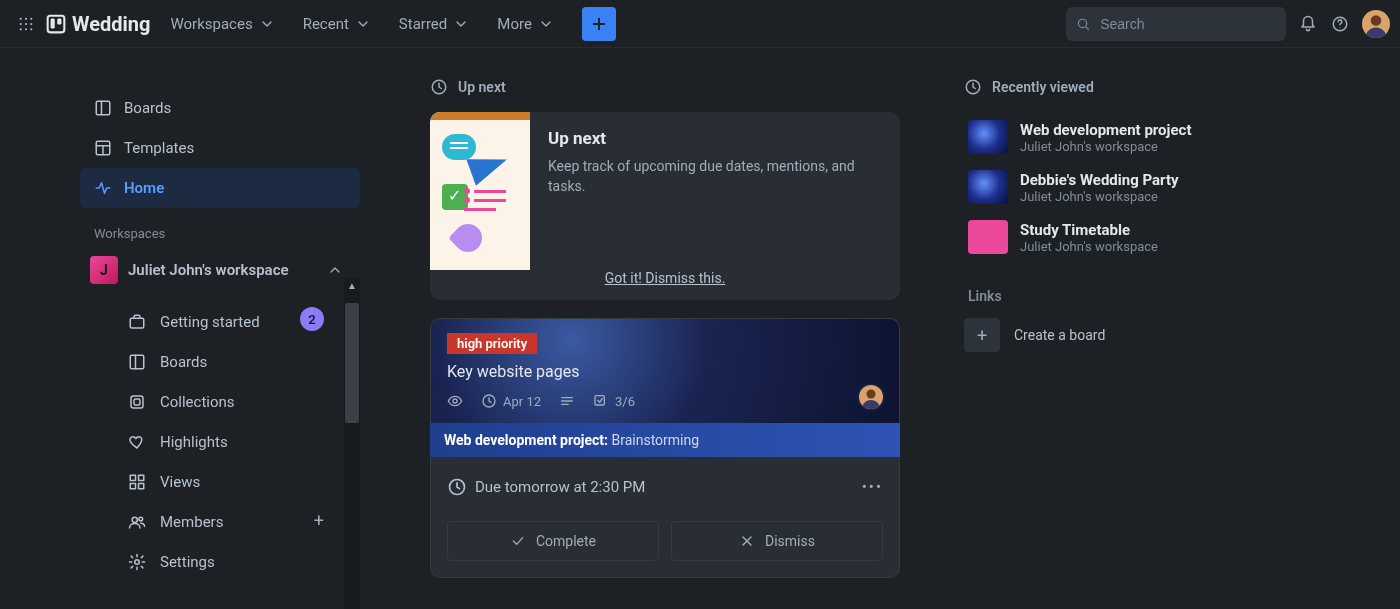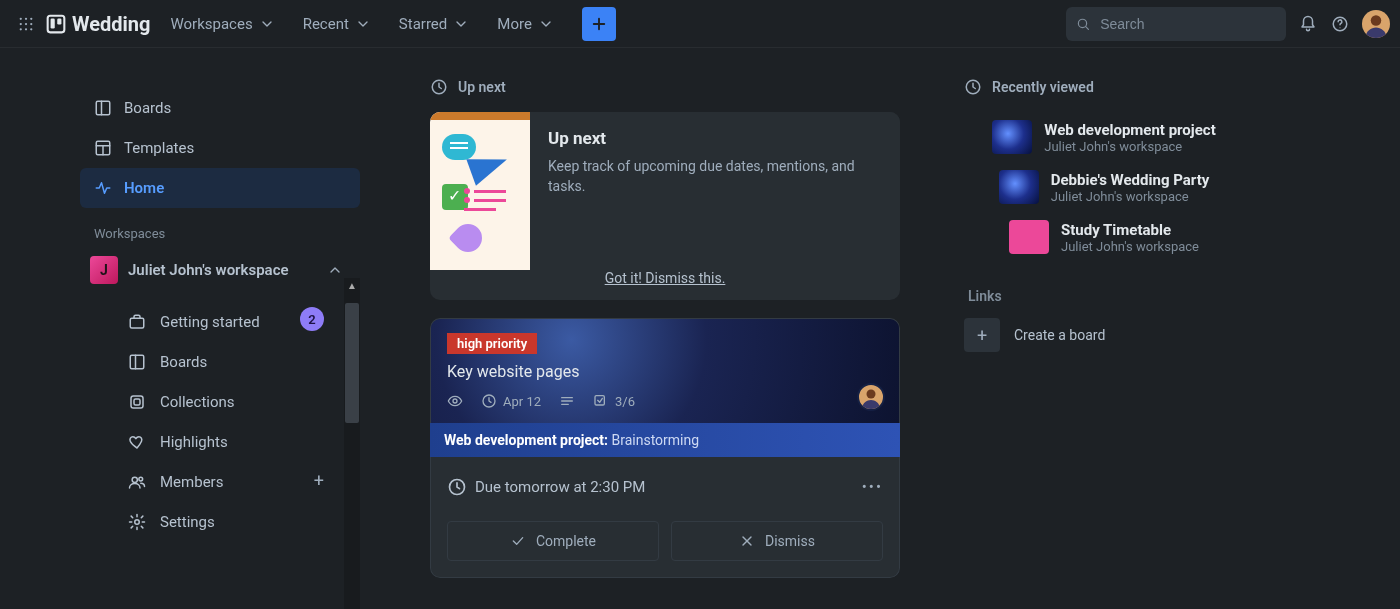--- a/index.html
+++ b/index.html
@@ -280,21 +280,20 @@
     color: var(--text-soft);
     cursor:pointer;
   }
 
   
   .rv-item {
     display:flex; align-items:center; gap:12px;
     padding:8px 4px;
     border-radius:6px;
     cursor:pointer;
-    justify-content:center;
   }
   .rv-thumb {
     width:40px; height:34px; border-radius:4px;
     flex-shrink:0;
   }
   .rv-thumb.nebula { background: radial-gradient(circle at 40% 40%, #6390ff 0%, #1d2f8c 50%, #06103c 100%);}
   .rv-thumb.pink { background:#ec4899; }
   .rv-title { font-weight:700; color:#e3e8ec; font-size:15px; line-height:1.2;}
   .rv-sub { font-size:13px; color: var(--text-dim); }
   .links-head { font-size:14px; color: var(--text-dim); font-weight:600; margin:26px 0 14px 4px; }
@@ -459,20 +458,29 @@
             <rect x="4" y="4" width="16" height="16" rx="3"></rect>
             <rect x="8" y="8" width="8" height="8" rx="2"></rect>
           </svg>
         <span>Collections</span>
       </div>
       <div class="ws-sub">
         <svg class="ico ico18" viewBox="0 0 24 24">
             <path d="M12 20s-7-4.5-9-9c-1.2-2.7.5-6 3.5-6 2 0 3.2 1.2 4 2.5.8-1.3 2-2.5 4-2.5 3 0 4.7 3.3 3.5 6-2 4.5-6 9-6 9z"></path>
           </svg>
         <span>Highlights</span>
+      </div>
+      <div class="ws-sub">
+        <svg class="ico ico18" viewBox="0 0 24 24">
+            <rect x="3" y="3" width="7" height="7"></rect>
+            <rect x="14" y="3" width="7" height="7"></rect>
+            <rect x="3" y="14" width="7" height="7"></rect>
+            <rect x="14" y="14" width="7" height="7"></rect>
+          </svg>
+        <span>Views</span>
       </div>
       <div class="ws-sub">
         <svg class="ico ico18" viewBox="0 0 24 24">
             <circle cx="9" cy="9" r="3.5"></circle>
             <path d="M2 20c0-3.5 3-6 7-6s7 2.5 7 6"></path>
             <circle cx="17" cy="8" r="2.5"></circle>
             <path d="M22 18c0-2.5-2-4.5-5-4.5"></path>
           </svg>
         <span>Members</span>
         <span class="plus-trail">+</span>

